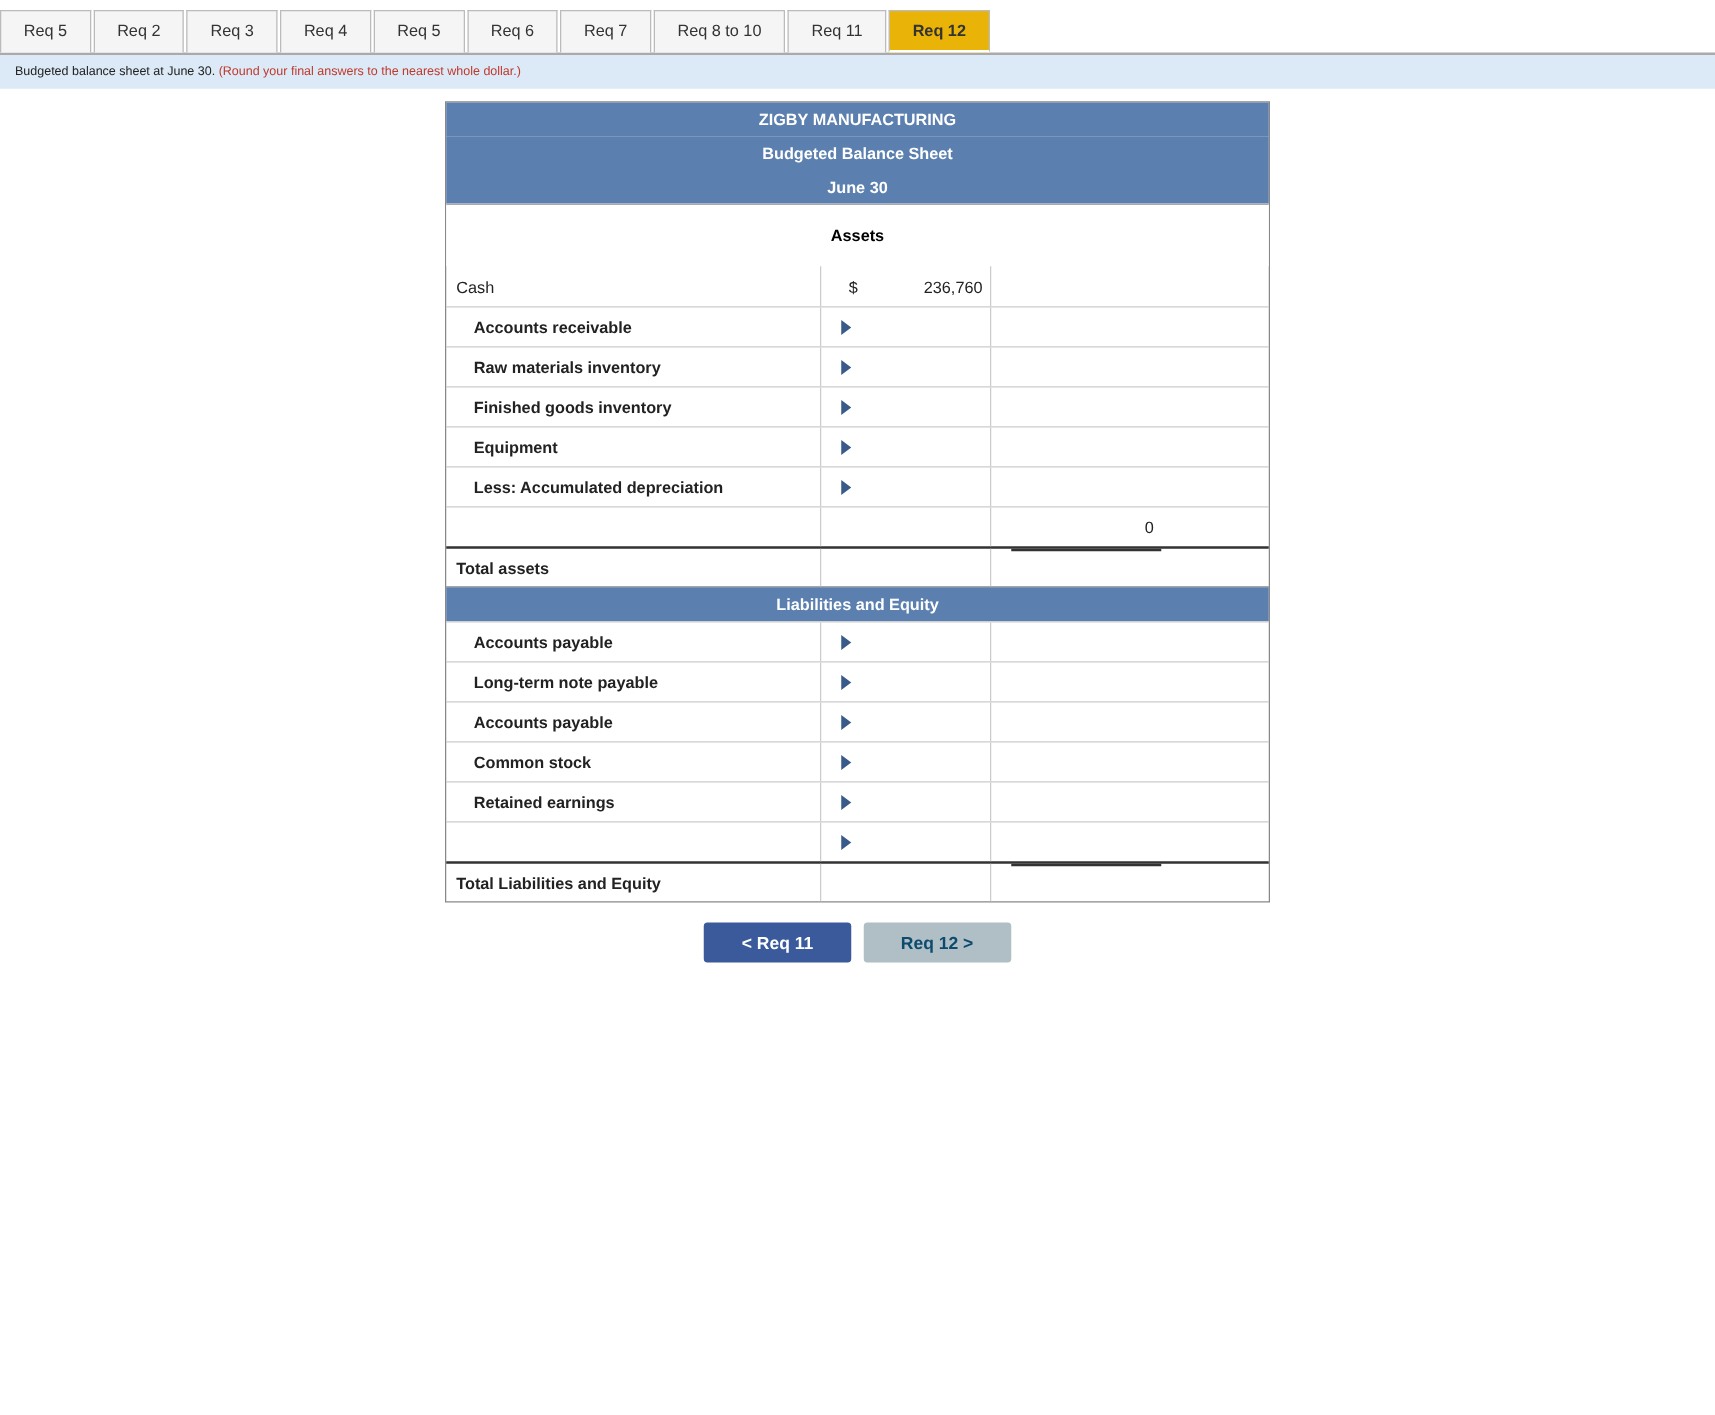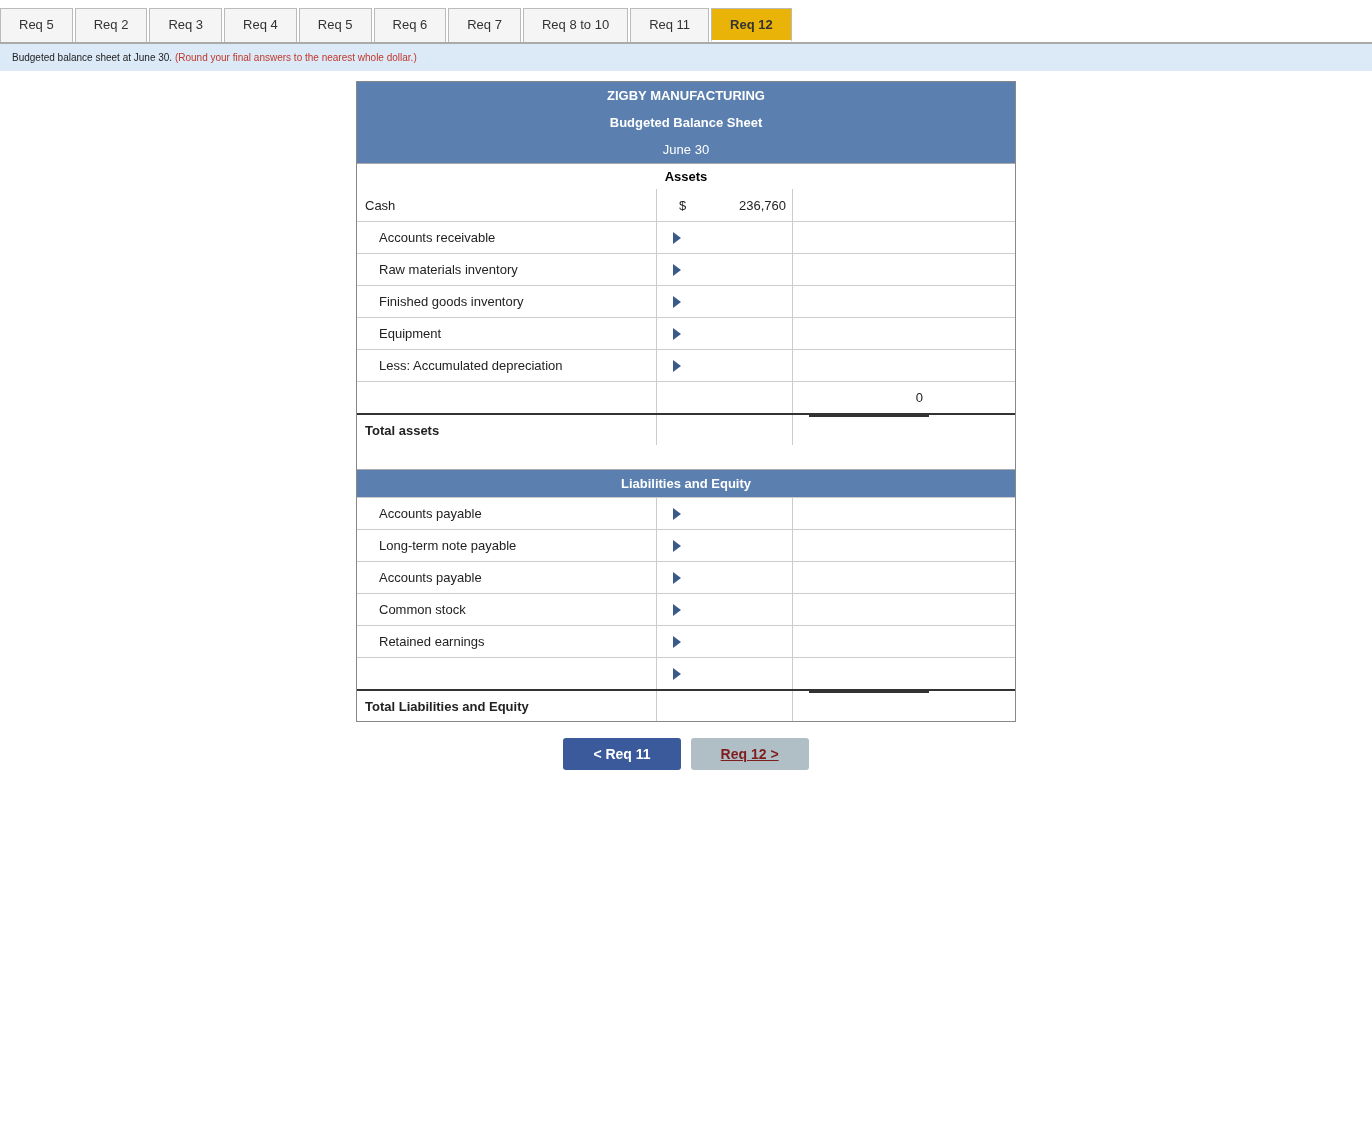--- a/index.html
+++ b/index.html
@@ -46,27 +46,27 @@
     }
 
     .bs-header {
       background: #5b7fae;
       color: #fff;
       text-align: center;
       padding: 6px 4px;
       font-size: 13px;
     }
     .bs-header.bold { font-weight: bold; }
-    .bs-header.normal { font-weight: normal; font-size: 13px; }
+    .bs-header.normal { font-weight: bold; font-size: 13px; }
     .bs-header.section-title {
       background: #fff;
       color: #000;
       font-weight: bold;
       text-align: center;
-      padding: 5px 4px;
+      padding: 17px 4px;
       border-top: 1px solid #aaa;
     }
 
     .bs-row {
       display: flex;
       align-items: stretch;
       border-top: 1px solid #ccc;
       min-height: 32px;
       gap: 16px;
     }
@@ -74,21 +74,21 @@
     .bs-row.thick-border-top { border-top: 2px solid #333; }
 
     .bs-label {
       flex: 0 0 300px;
       padding: 5px 8px;
       display: flex;
       align-items: center;
       font-size: 13px;
       border-right: 1px solid #ccc;
     }
-    .bs-label.indent { padding-left: 22px; }
+    .bs-label.indent { padding-left: 22px; font-weight: bold; }
     .bs-label.bold { font-weight: bold; }
 
     .bs-col1 {
       flex: 0 0 120px;
       border-right: 1px solid #ccc;
       display: flex;
       align-items: center;
       position: relative;
     }
     .bs-col2 {
@@ -160,33 +160,31 @@
       border: none;
       cursor: pointer;
       border-radius: 3px;
     }
     .nav-btn.prev {
       background: #3a5a9b;
       color: #fff;
     }
     .nav-btn.next {
       background: #b0bec5;
-      color: #7f1d1d;
-      text-decoration: underline;
+      color: #0c4a6e;
     }
 
     .liabilities-equity-section {
       background: #5b7fae;
       color: #fff;
       text-align: center;
       padding: 6px 4px;
       font-weight: bold;
       font-size: 13px;
       border-top: 1px solid #aaa;
-      margin-top: 24px;
     }
   </style>
 </head>
 <body>
 
 <div class="tabs">
   <div class="tab">Req 5</div>
   <div class="tab">Req 2</div>
   <div class="tab">Req 3</div>
   <div class="tab">Req 4</div>

